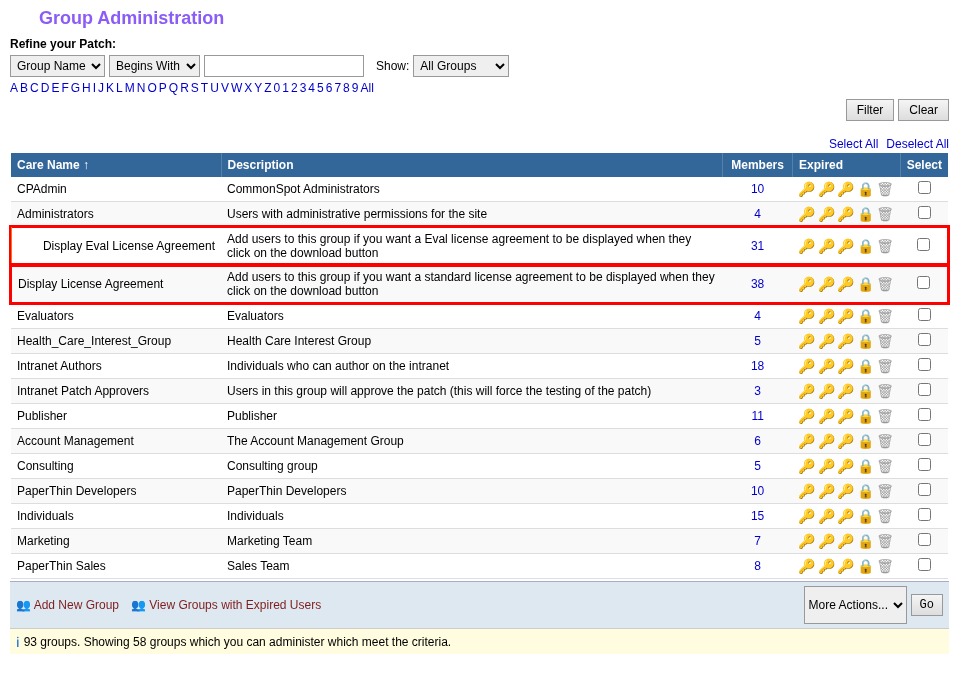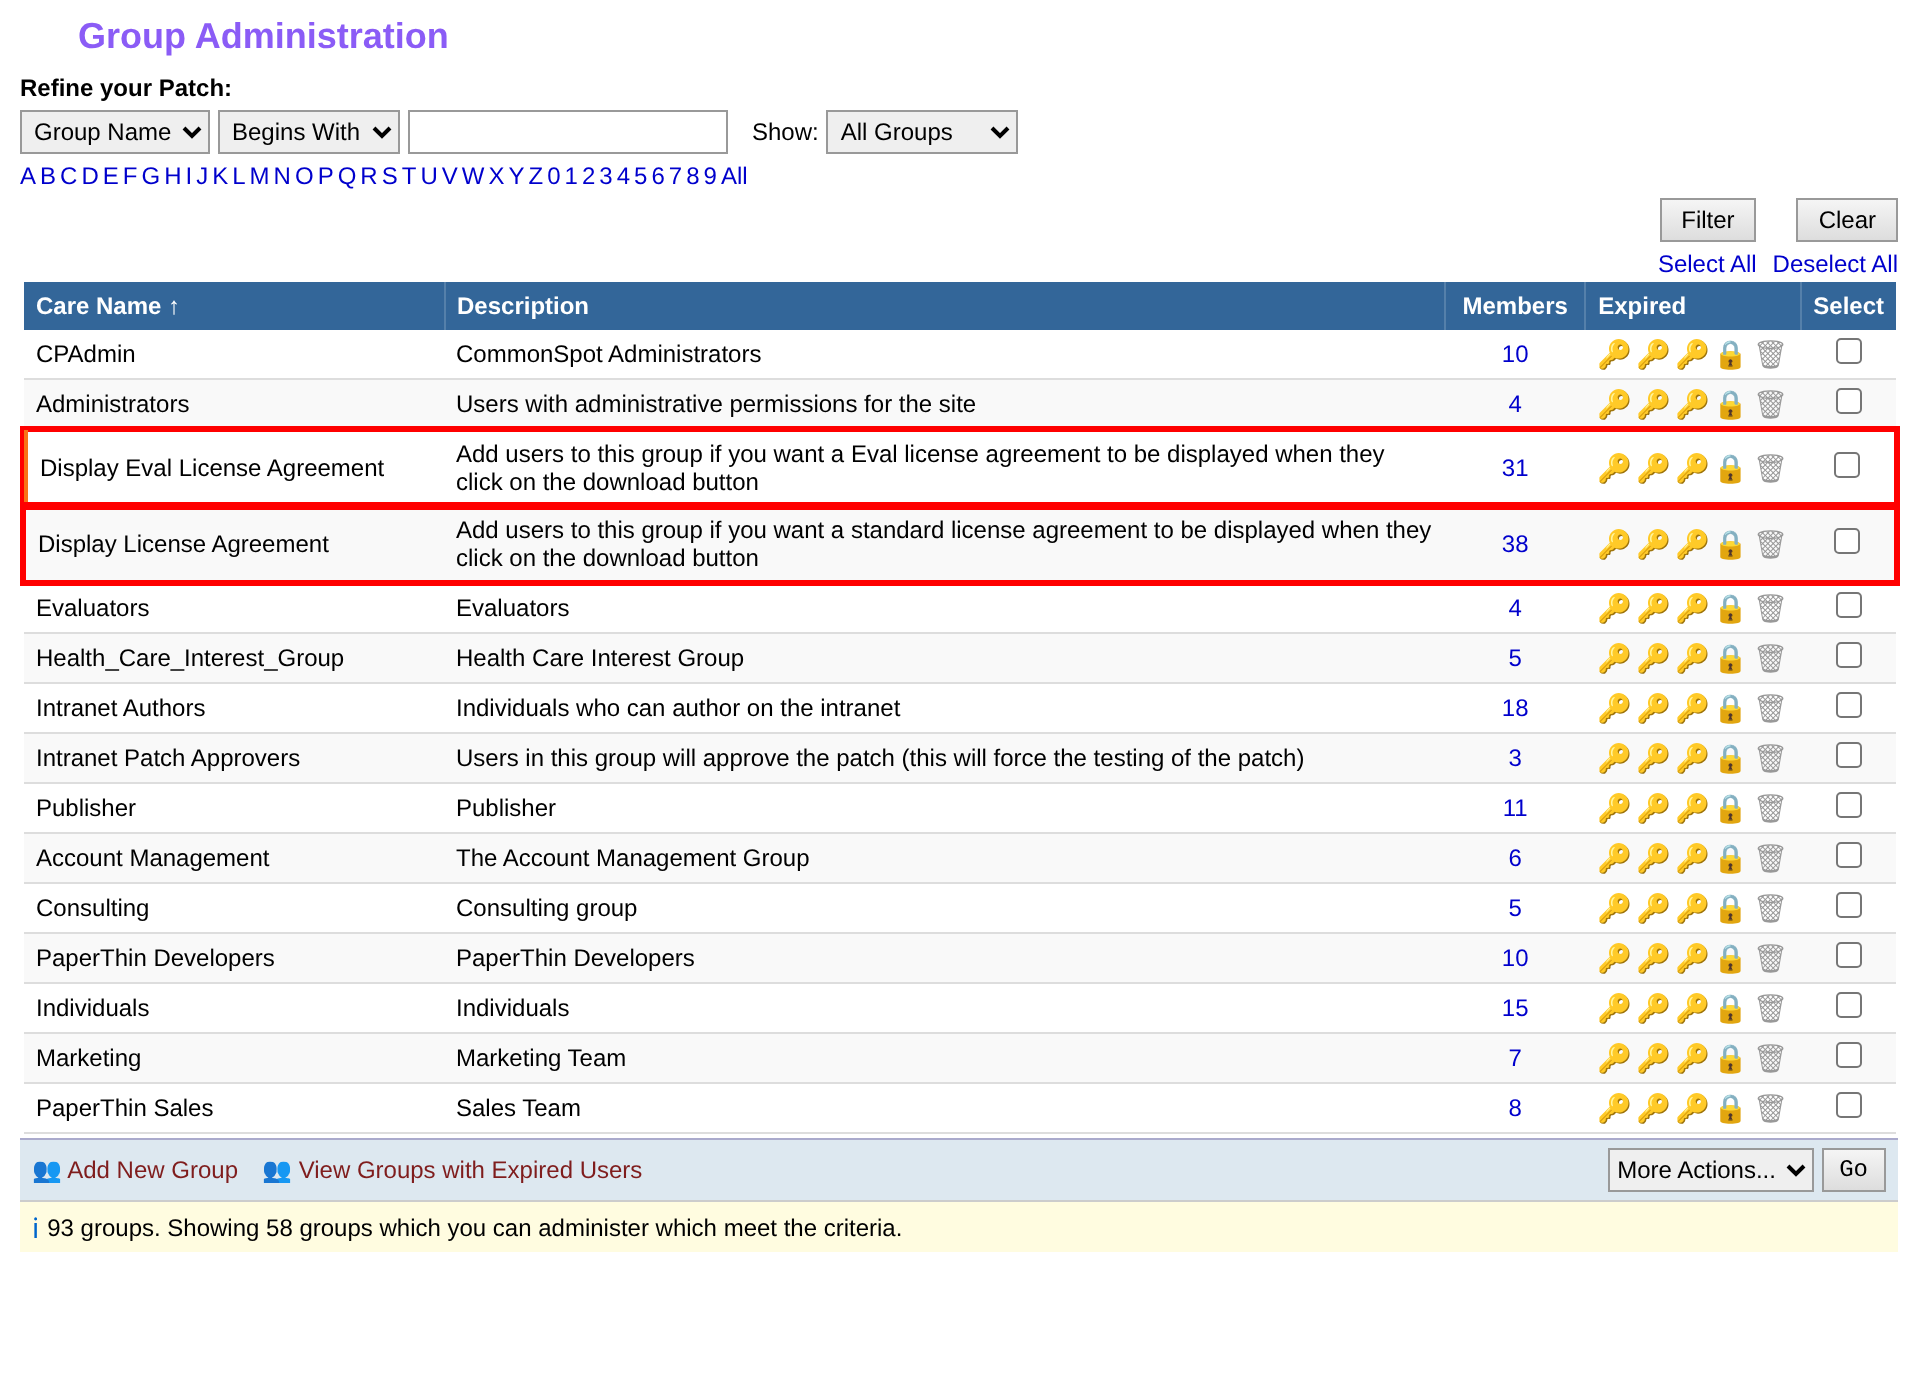--- a/index.html
+++ b/index.html
@@ -16,21 +16,21 @@
       height: 22px; font-size: 12px; border: 1px solid #999;
     }
     .search-row select { padding: 0 2px; }
     .search-row input[type="text"] { width: 160px; padding: 0 4px; }
     .show-label { margin-left: 8px; }
     .show-select { width: 96px; }
 
     .alpha-row { margin-bottom: 4px; }
     .alpha-row a { color: #0000cc; text-decoration: none; margin-right: 2px; font-size: 12px; }
 
-    .btn-row { display: flex; justify-content: flex-end; gap: 20px; margin-bottom: 4px; }
+    .btn-row { display: flex; justify-content: flex-end; gap: 4px; margin-bottom: 16px; }
     .btn {
       height: 22px; padding: 0 10px; font-size: 12px;
       background: linear-gradient(to bottom, #f5f5f5, #ddd);
       border: 1px solid #999; cursor: pointer;
     }
 
     .select-deselect-row { display: flex; justify-content: flex-end; gap: 8px; margin-bottom: 2px; }
     .select-deselect-row a { color: #0000cc; font-size: 12px; text-decoration: none; }
 
     table { width: 100%; border-collapse: collapse; }
@@ -61,21 +61,21 @@
 
     .footer-bar {
       display: flex; justify-content: space-between; align-items: center;
       background: #dde8f0; border-top: 1px solid #aac; padding: 4px 6px;
       margin-top: 2px;
     }
     .footer-links { display: flex; gap: 12px; align-items: center; }
     .footer-links a { color: #7f1d1d; font-size: 12px; text-decoration: none; font-weight: normal; }
 
     .footer-right { display: flex; gap: 4px; align-items: center; }
-    .more-actions-select { height: 22px; font-size: 12px; border: 1px solid #999; }
+    .more-actions-select { height: 38px; font-size: 12px; border: 1px solid #999; }
     .go-btn {
       height: 22px; padding: 0 8px; font-size: 12px;
       background: linear-gradient(to bottom, #f5f5f5, #ddd);
       border: 1px solid #999; cursor: pointer; font-family: Liberation Mono, monospace;
     }
 
     .status-bar {
       display: flex; align-items: center; gap: 4px;
       padding: 3px 6px; background: #fffce0; border-top: 1px solid #ccc;
       font-size: 12px;
@@ -162,21 +162,21 @@
       <span class="action-icon edit-icon" title="Edit">🔑</span>
       <span class="action-icon copy-icon" title="Copy">🔑</span>
       <span class="action-icon key-icon" title="Permissions">🔑</span>
       <span class="action-icon lock-icon" title="Lock">🔒</span>
       <span class="action-icon delete-icon" title="Delete">🗑</span>
     </div>
           </td>
           <td class="checkbox-col"><input type="checkbox" style=""></td>
         </tr>
         <tr style="border: 2px solid red; outline: red solid 2px;">
-          <td style="border-left: 4px solid #f97316;">Display Eval License Agreement</td>
+          <td style="border-left: 2px solid #f97316; text-align: right;">Display Eval License Agreement</td>
           <td>Add users to this group if you want a Eval license agreement to be displayed when they click on the download button</td>
           <td class="members-col"><a href="#" class="members-link">31</a></td>
           <td class="actions-col">
             <div class="action-icons">
       <span class="action-icon edit-icon" title="Edit">🔑</span>
       <span class="action-icon copy-icon" title="Copy">🔑</span>
       <span class="action-icon key-icon" title="Permissions">🔑</span>
       <span class="action-icon lock-icon" title="Lock">🔒</span>
       <span class="action-icon delete-icon" title="Delete">🗑</span>
     </div>

